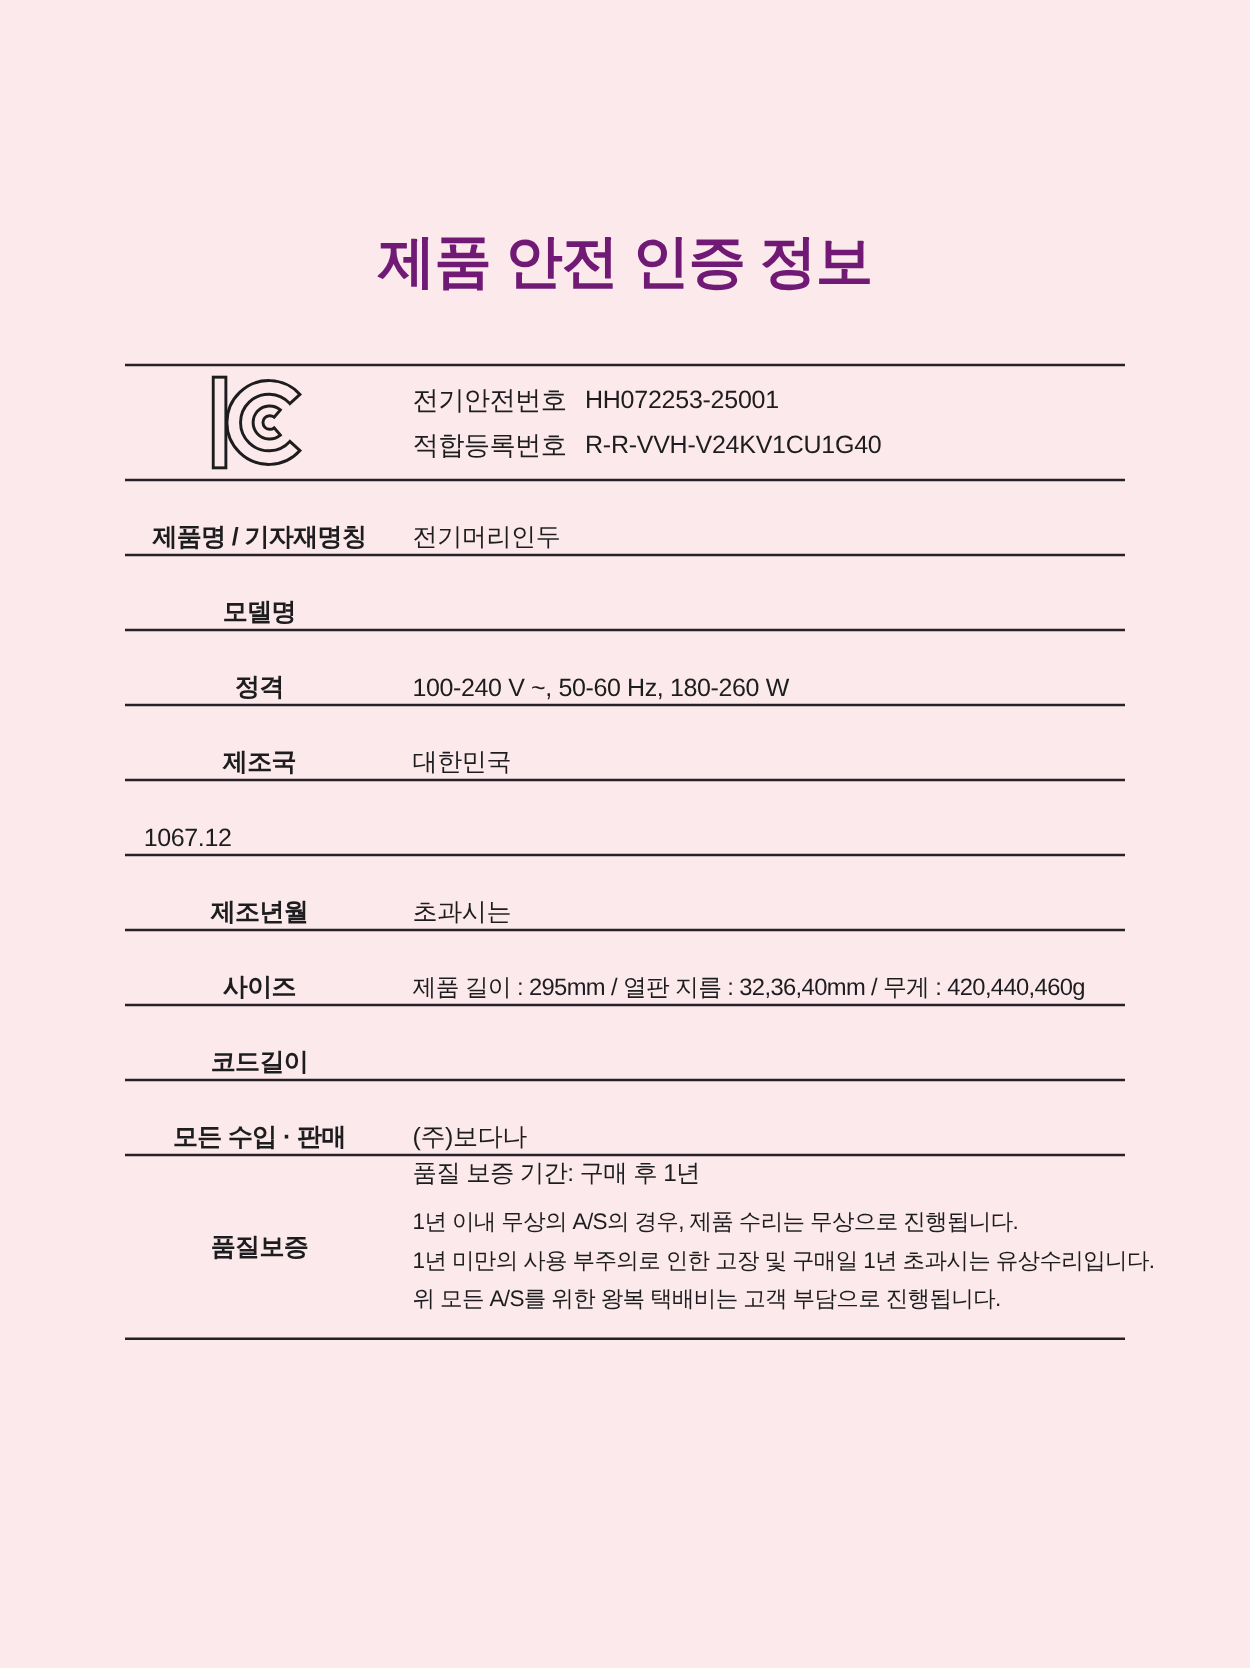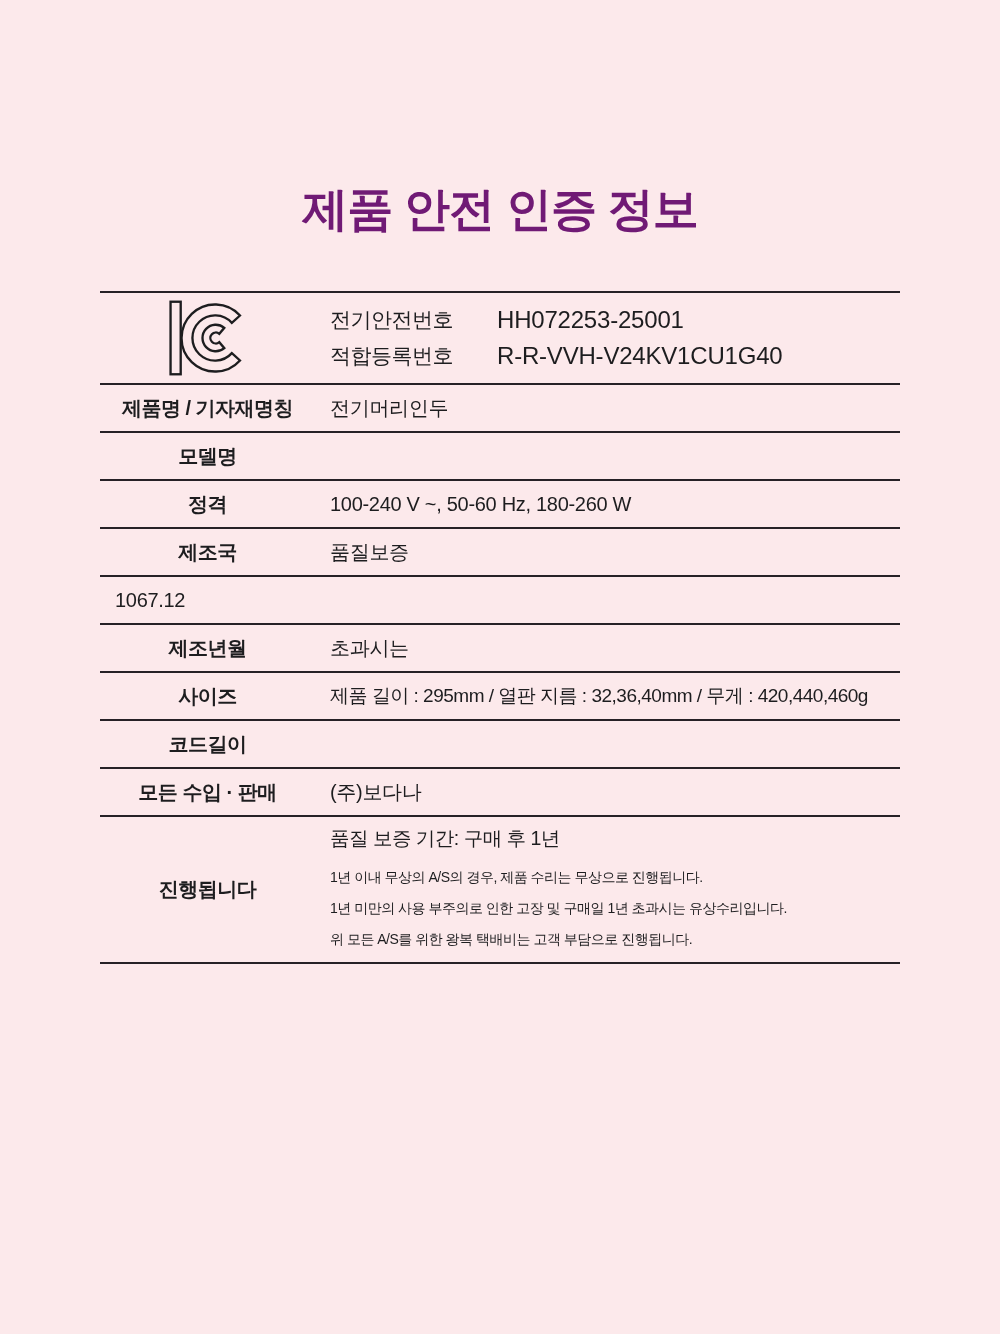--- a/index.html
+++ b/index.html
@@ -21,21 +21,21 @@
     position:absolute;left:100px;top:291px;width:800px;
     border-top:2.5px solid #262126;
     border-bottom:2.5px solid #262126;
   }
   .row{
     display:flex;align-items:stretch;
     box-sizing:border-box;
   }
   .row + .row{border-top:2.5px solid #262126;}
   .row-kc{height:90px;}
-  .row-std{height:48px;}
+  .row-std{height:60px;align-items:flex-end;}
   .row-warranty{height:147px;}
   .cell-label{
     width:215px;flex:0 0 215px;
     display:flex;align-items:center;justify-content:center;
     font-size:20px;font-weight:700;letter-spacing:-0.5px;
     text-align:center;
   }
   .cell-value{
     flex:1;
     display:flex;align-items:center;
@@ -44,29 +44,29 @@
     white-space:nowrap;
   }
   .cell-value.tight{font-size:19px;letter-spacing:-0.5px;}
   
   .kc-list{display:flex;flex-direction:column;gap:8px;}
   .kc-line{display:flex;align-items:center;}
   .kc-line .kc-key{
     width:138px;flex:0 0 138px;
     font-size:21px;font-weight:500;letter-spacing:-0.5px;
   }
-  .kc-line .kc-val{font-size:24px;letter-spacing:-0.2px;margin-left:29px;}
+  .kc-line .kc-val{font-size:20px;letter-spacing:-0.2px;}
   
   .warranty-value{
     flex:1;padding-left:15px;
-    display:flex;flex-direction:column;justify-content:center;
+    display:flex;flex-direction:column;
     white-space:nowrap;
   }
   .warranty-period{font-size:19.5px;font-weight:500;letter-spacing:-0.5px;margin-bottom:10px;}
-  .warranty-line{font-size:14px;letter-spacing:-0.5px;line-height:31px;}
+  .warranty-line{font-size:18px;letter-spacing:-0.5px;line-height:31px;}
   .kc-logo{display:block;}
 </style>
 </head>
 <body>
 
 <h1 class="page-title">제품 안전 인증 정보</h1>
 
 <div class="spec-table">
 
   <div class="row row-kc">
@@ -99,21 +99,21 @@
   </div>
   <div class="row row-std">
     <div class="cell-label">모델명</div>
   </div>
   <div class="row row-std">
     <div class="cell-label">정격</div>
     <div class="cell-value">100-240 V ~, 50-60 Hz, 180-260 W</div>
   </div>
   <div class="row row-std">
     <div class="cell-label">제조국</div>
-    <div class="cell-value">품질보증</div>
+    <div class="cell-value">대한민국</div>
   </div>
   <div class="row row-std">
     <div class="cell-value">1067.12</div>
   </div>
   <div class="row row-std">
     <div class="cell-label">제조년월</div>
     <div class="cell-value">초과시는</div>
   </div>
   <div class="row row-std">
     <div class="cell-label">사이즈</div>
@@ -121,21 +121,21 @@
   </div>
   <div class="row row-std">
     <div class="cell-label">코드길이</div>
   </div>
   <div class="row row-std">
     <div class="cell-label">모든 수입 · 판매</div>
     <div class="cell-value">(주)보다나</div>
   </div>
 
   <div class="row row-warranty">
-    <div class="cell-label">진행됩니다</div>
+    <div class="cell-label">품질보증</div>
     <div class="warranty-value">
       <div class="warranty-period">품질 보증 기간: 구매 후 1년</div>
       <div class="warranty-line">1년 이내 무상의 A/S의 경우, 제품 수리는 무상으로 진행됩니다.</div>
       <div class="warranty-line">1년 미만의 사용 부주의로 인한 고장 및 구매일 1년 초과시는 유상수리입니다.</div>
       <div class="warranty-line">위 모든 A/S를 위한 왕복 택배비는 고객 부담으로 진행됩니다.</div>
     </div>
   </div>
 
 </div>
 

